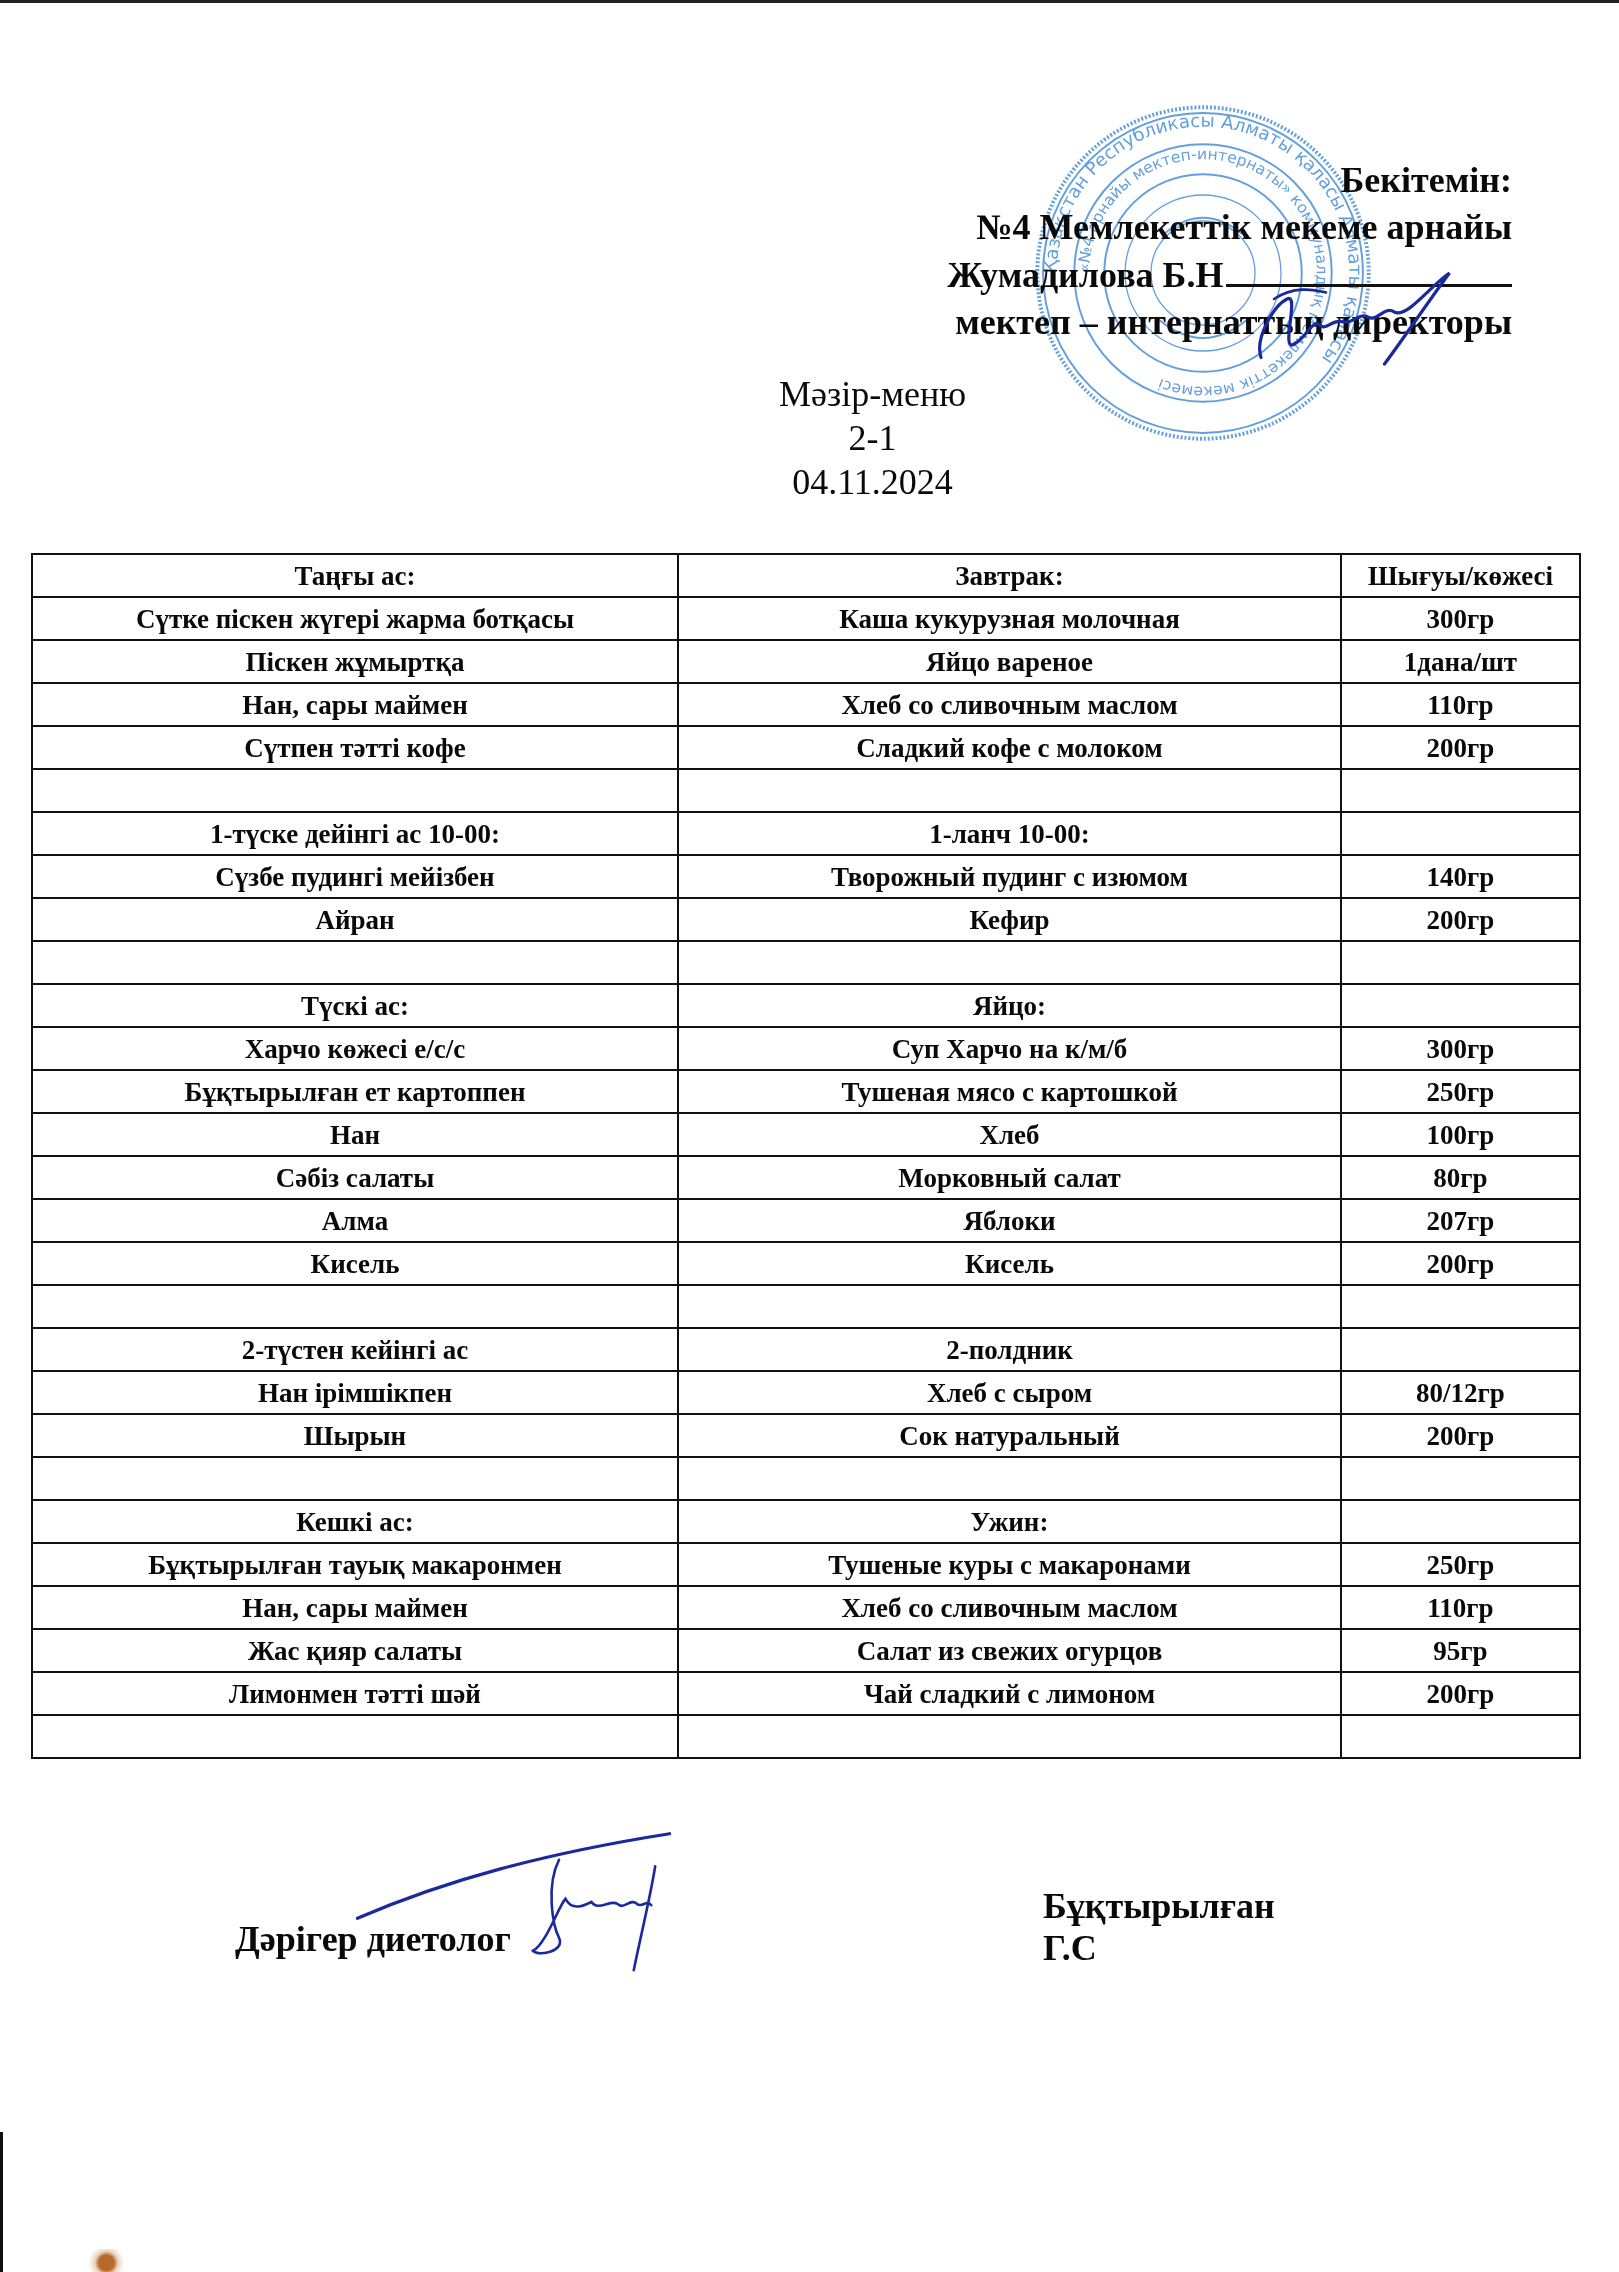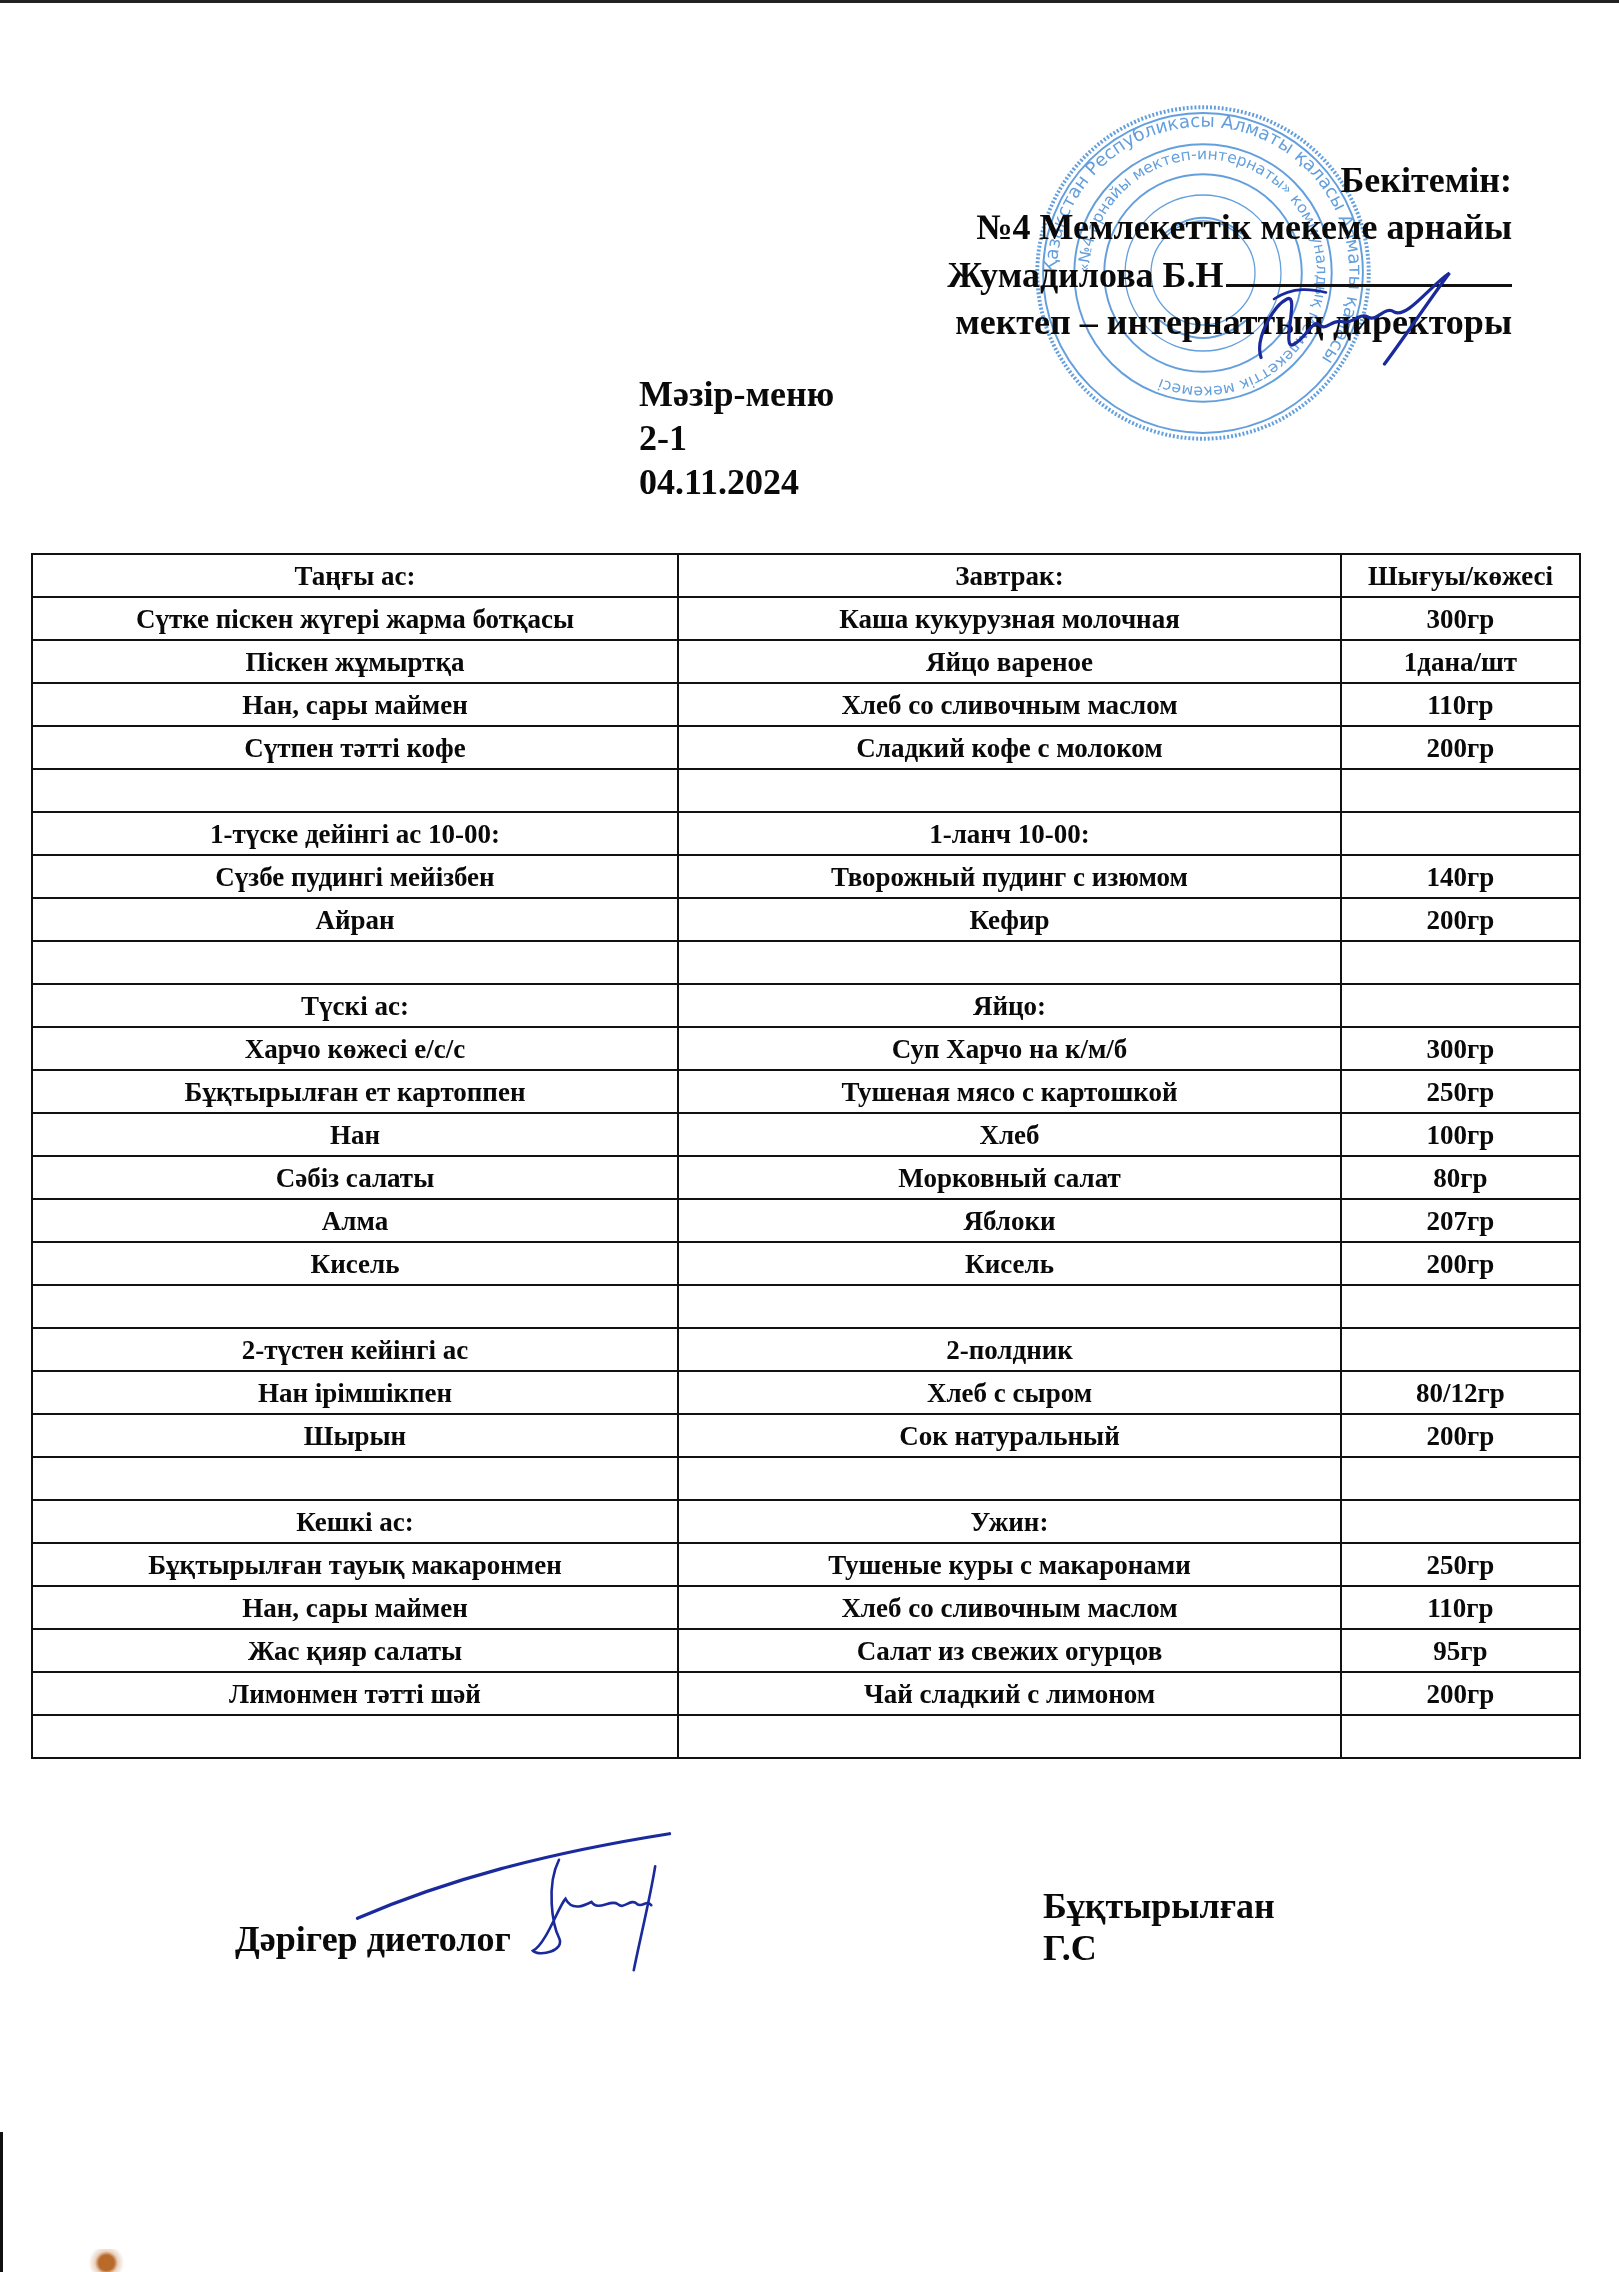--- a/index.html
+++ b/index.html
@@ -20,22 +20,22 @@
     height: 32.5px; vertical-align: baseline; margin-left: 2.6px;
   }
   .stamp {
     position: absolute; left: 1034px; top: 104px; width: 338px; height: 338px;
     opacity: 0.75; pointer-events: none;
   }
   .sig {
     position: absolute; pointer-events: none;
   }
   .title-block {
-    position: absolute; left: 639px; top: 372px; width: 397px;
-    text-align: left; font-weight: bold; font-size: 36px; line-height: 44px;
+    position: absolute; left: 674px; top: 372px; width: 397px;
+    text-align: center; font-weight: normal; font-size: 36px; line-height: 44px;
   }
   .menu-table {
     position: absolute; left: 31px; top: 553px; width: 1547px;
     border-collapse: collapse; table-layout: fixed; border-radius: 7px;
   }
   .menu-table td {
     border: 2px solid #111; height: 41px; padding: 0 3.9px;
     text-align: center; vertical-align: middle;
     font-weight: bold; font-size: 27px; line-height: 30px; white-space: nowrap;
   }

